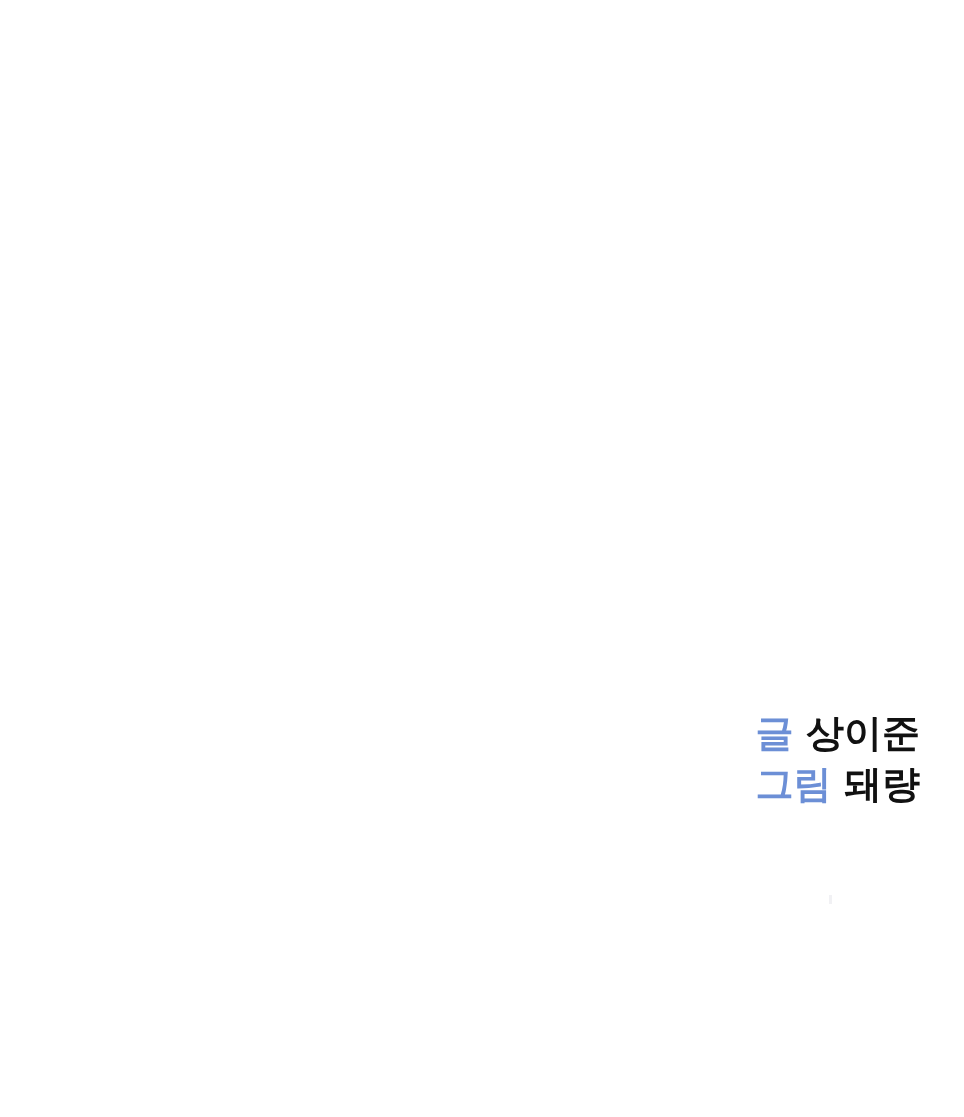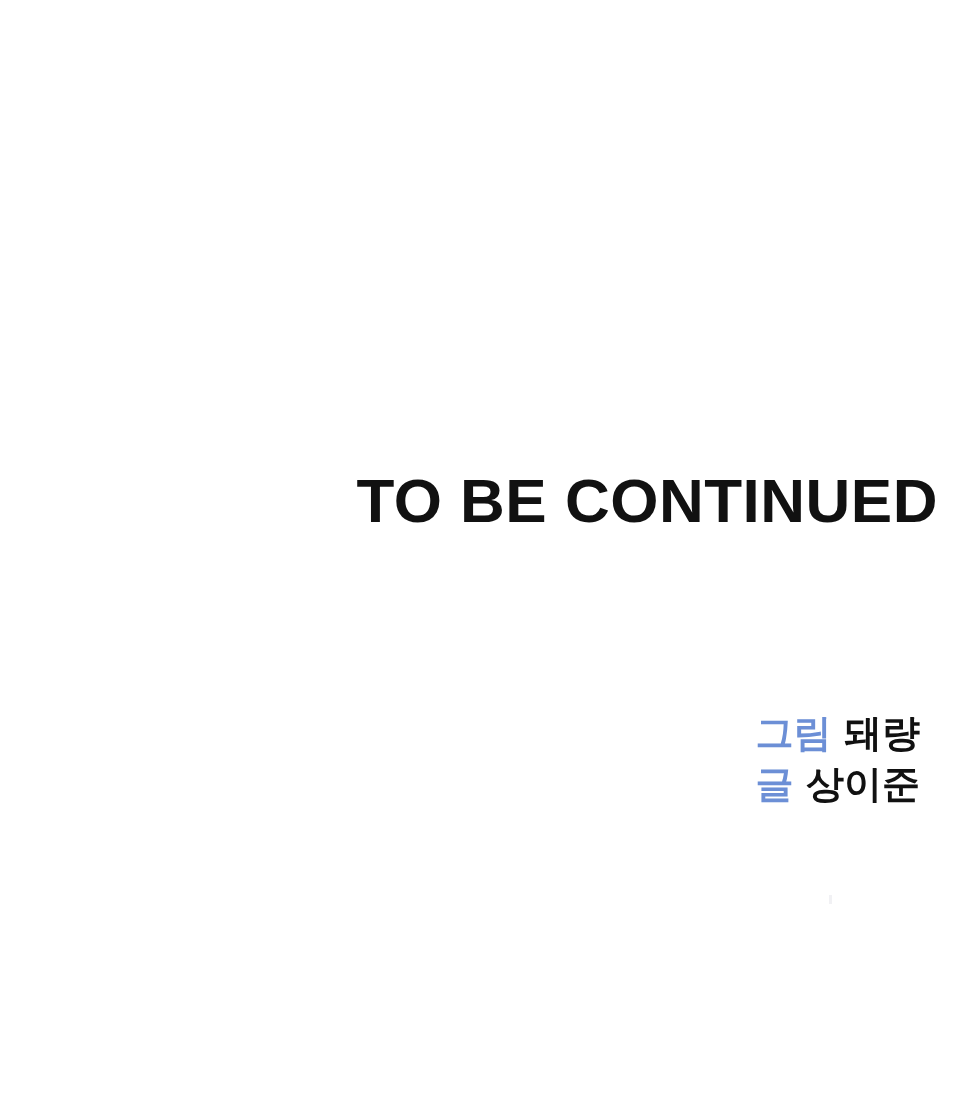--- a/index.html
+++ b/index.html
@@ -76,32 +76,31 @@
     width: 3px;
     height: 9px;
     background: #f1f1f4;
   }
 </style>
 </head>
 <body>
 
 <div id="page">
 
-  <h1 class="end-title">TO BE CONTINUED</h1>
 
   <div class="credits">
 
     <div class="credit-line">
-      <span class="credit-role">그림</span>
-      <span class="credit-name">돼량</span>
+      <span class="credit-role">글</span>
+      <span class="credit-name">상이준</span>
     </div>
 
     <div class="credit-line">
-      <span class="credit-role">글</span>
-      <span class="credit-name">상이준</span>
+      <span class="credit-role">그림</span>
+      <span class="credit-name">돼량</span>
     </div>
 
 
   </div>
 
   <span class="scan-speck"></span>
 
 </div>
 
 </body></html>

